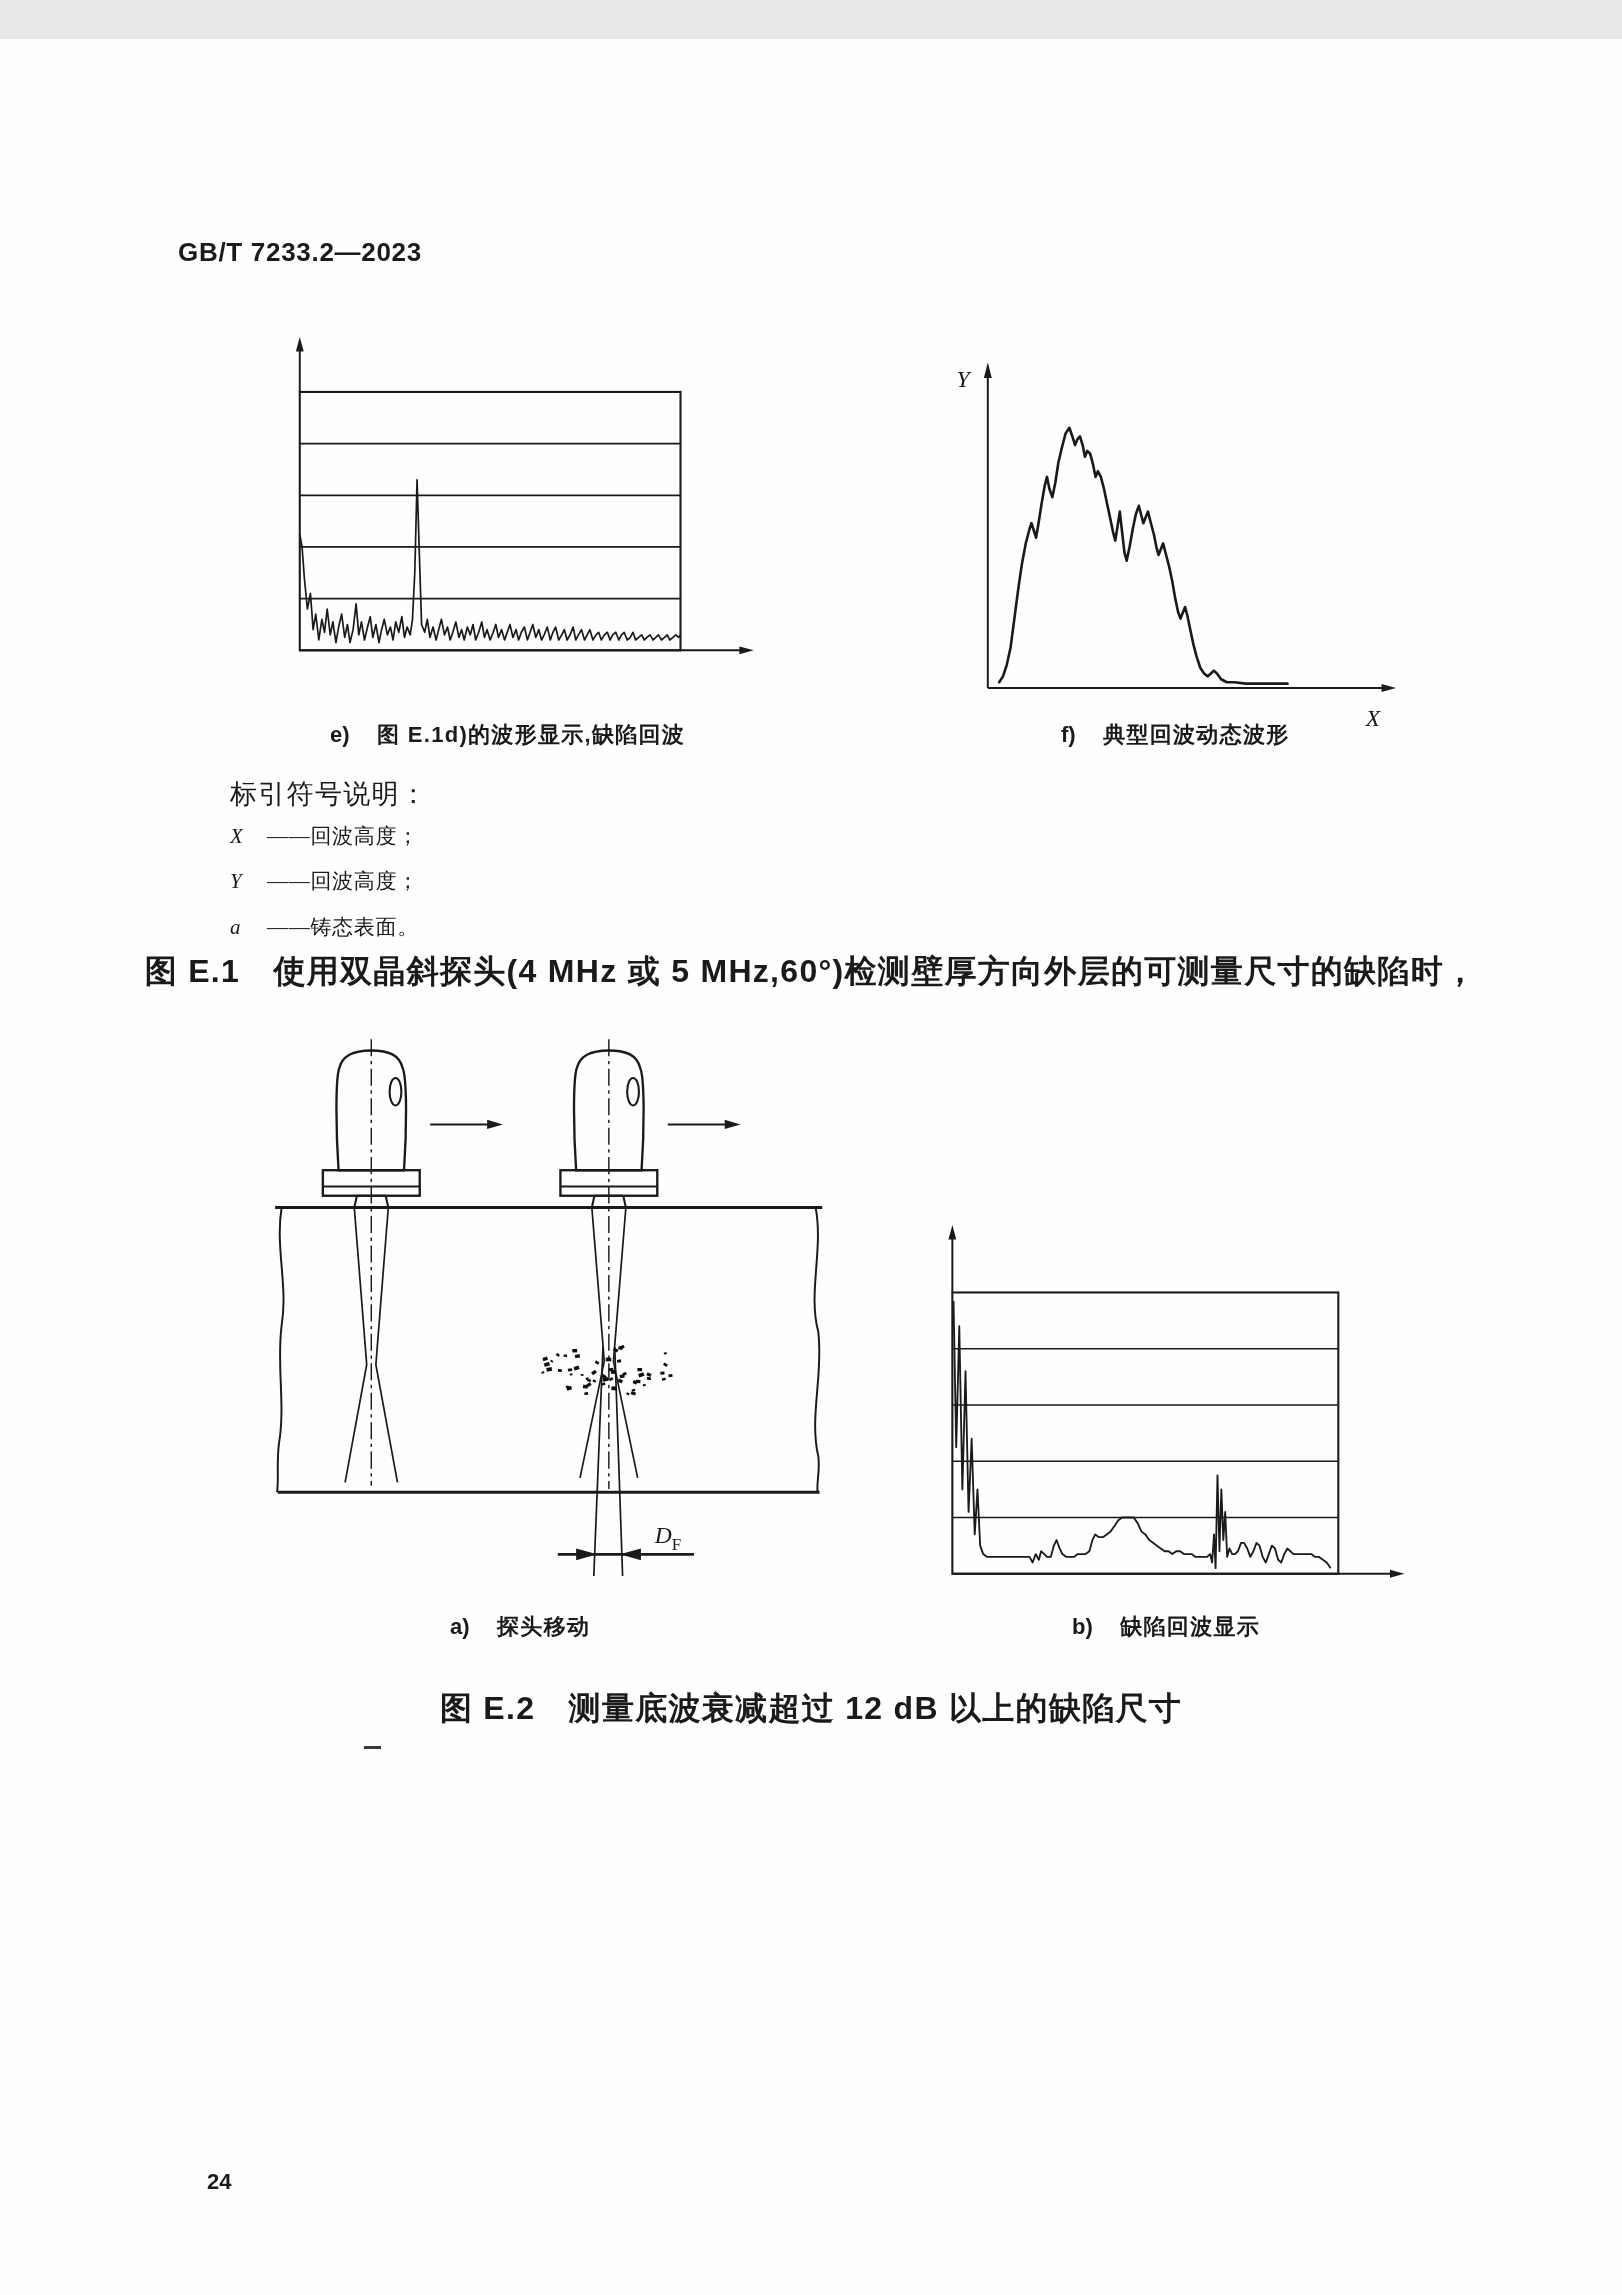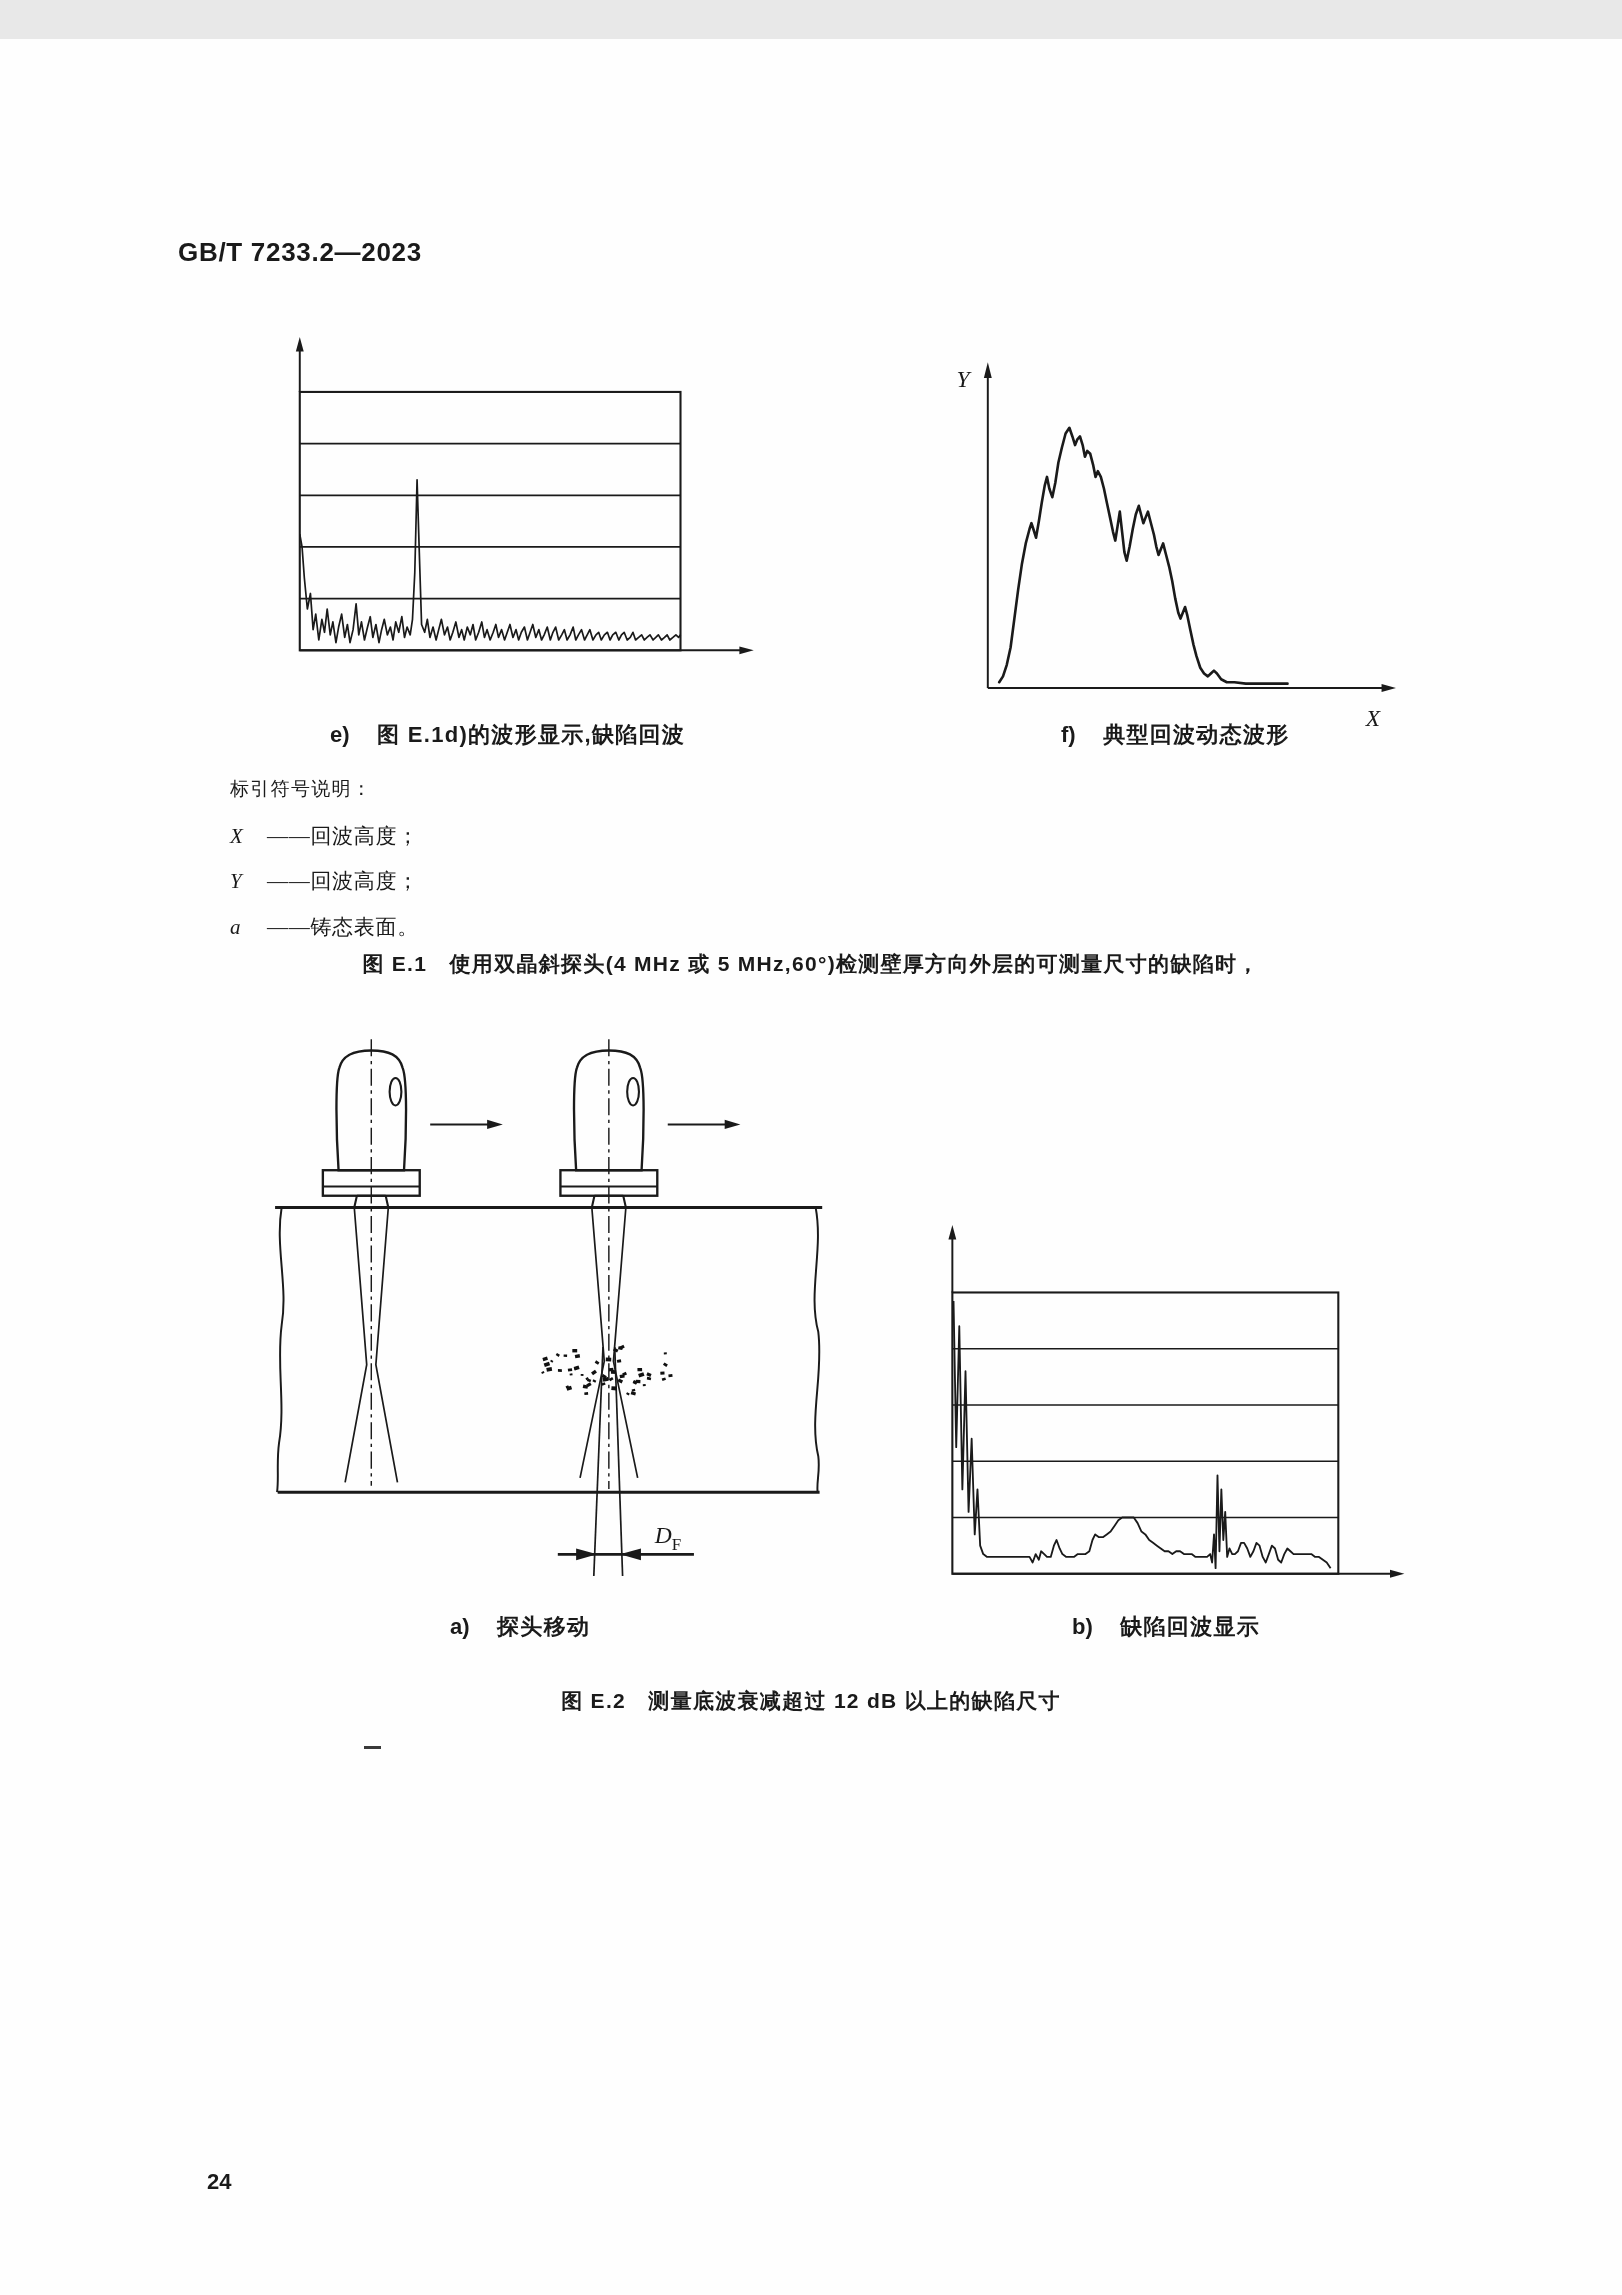--- a/index.html
+++ b/index.html
@@ -15,27 +15,27 @@
   .abs{position:absolute;}
   .header{
     left:178px;top:198px;
     font-family:"Liberation Sans", sans-serif;
     font-weight:bold;font-size:26px;letter-spacing:0.7px;
   }
   .cap-row{display:flex;align-items:baseline;
     font-family:"Liberation Sans", sans-serif;
     font-weight:bold;font-size:22px;letter-spacing:1.3px;}
   .cap-row .pfx{margin-right:27.5px;letter-spacing:0;}
-  .legend-title{left:230px;top:737px;font-size:19px;letter-spacing:1.3px;text-align:center;}
+  .legend-title{left:230px;top:737px;font-size:27px;letter-spacing:1.3px;text-align:center;}
   .legend-item{font-size:21px;letter-spacing:0.7px;}
   .legend-item .sym{font-style:italic;font-family:"Liberation Serif",serif;display:inline-block;width:37px;}
   .figcap{
     left:0;width:1622px;text-align:center;
     font-family:"Liberation Sans", sans-serif;
-    font-weight:bold;font-size:21px;letter-spacing:1.3px;
+    font-weight:bold;font-size:32px;letter-spacing:1.3px;
   }
   .stray{left:364px;top:1707px;width:17px;height:3.3px;background:#3a3a3a;}
   .pageno{left:207px;top:2130px;font-size:22px;font-family:"Liberation Sans",sans-serif;font-weight:bold;}
   svg{display:block;}
   .stroke{stroke:#1a1a1a;fill:none;}
 </style>
 </head>
 <body>
 
 <div class="page">

